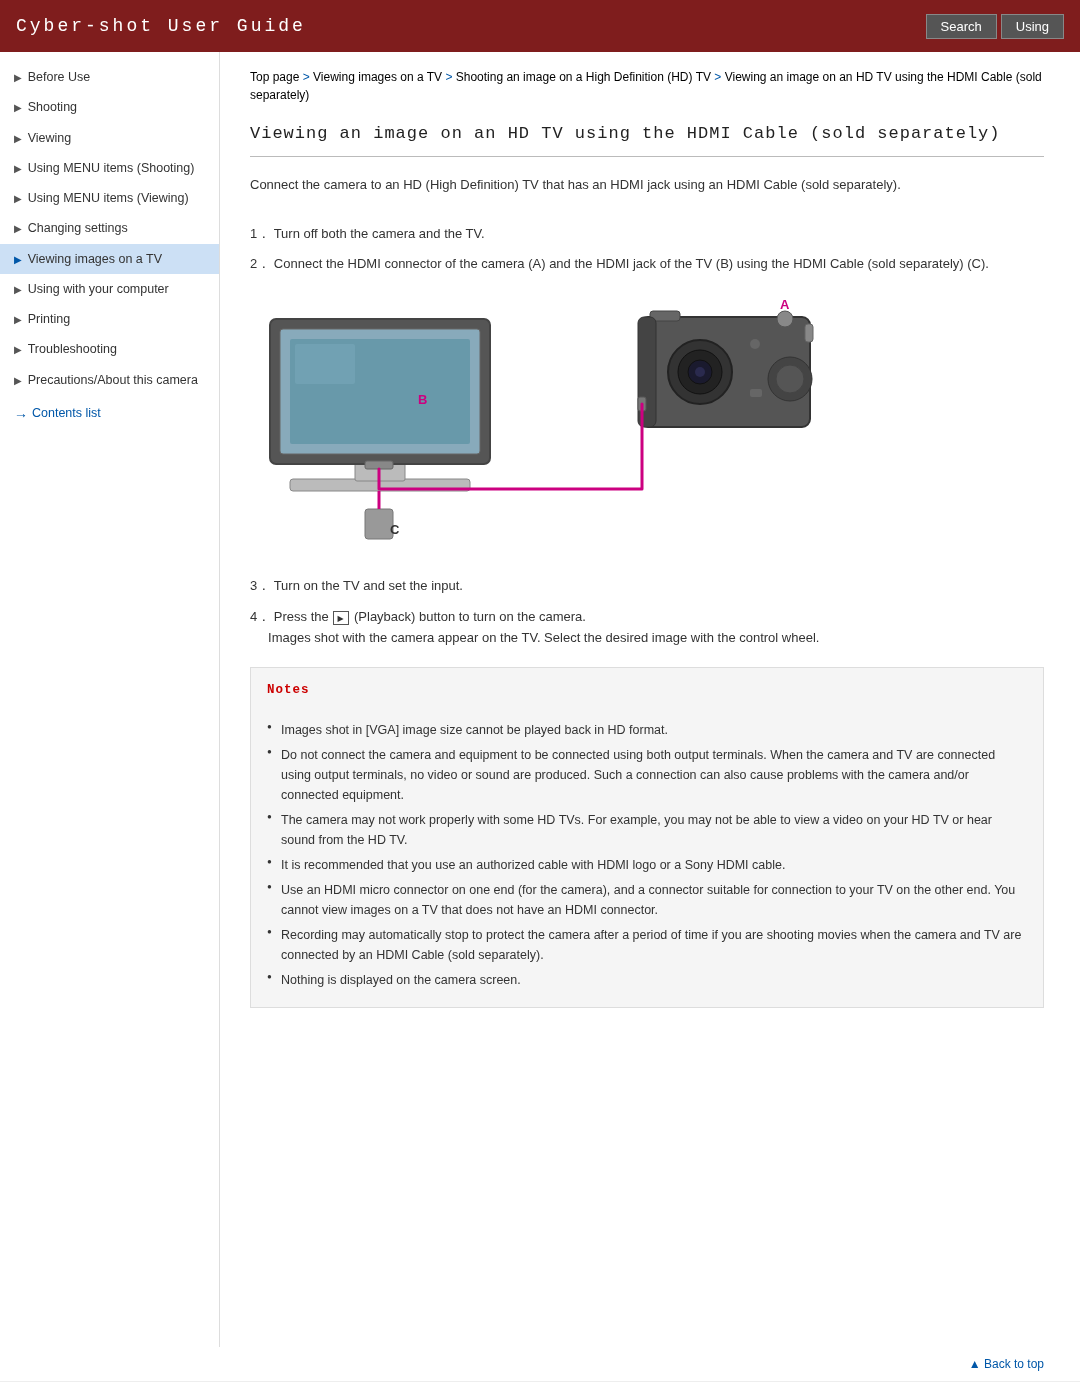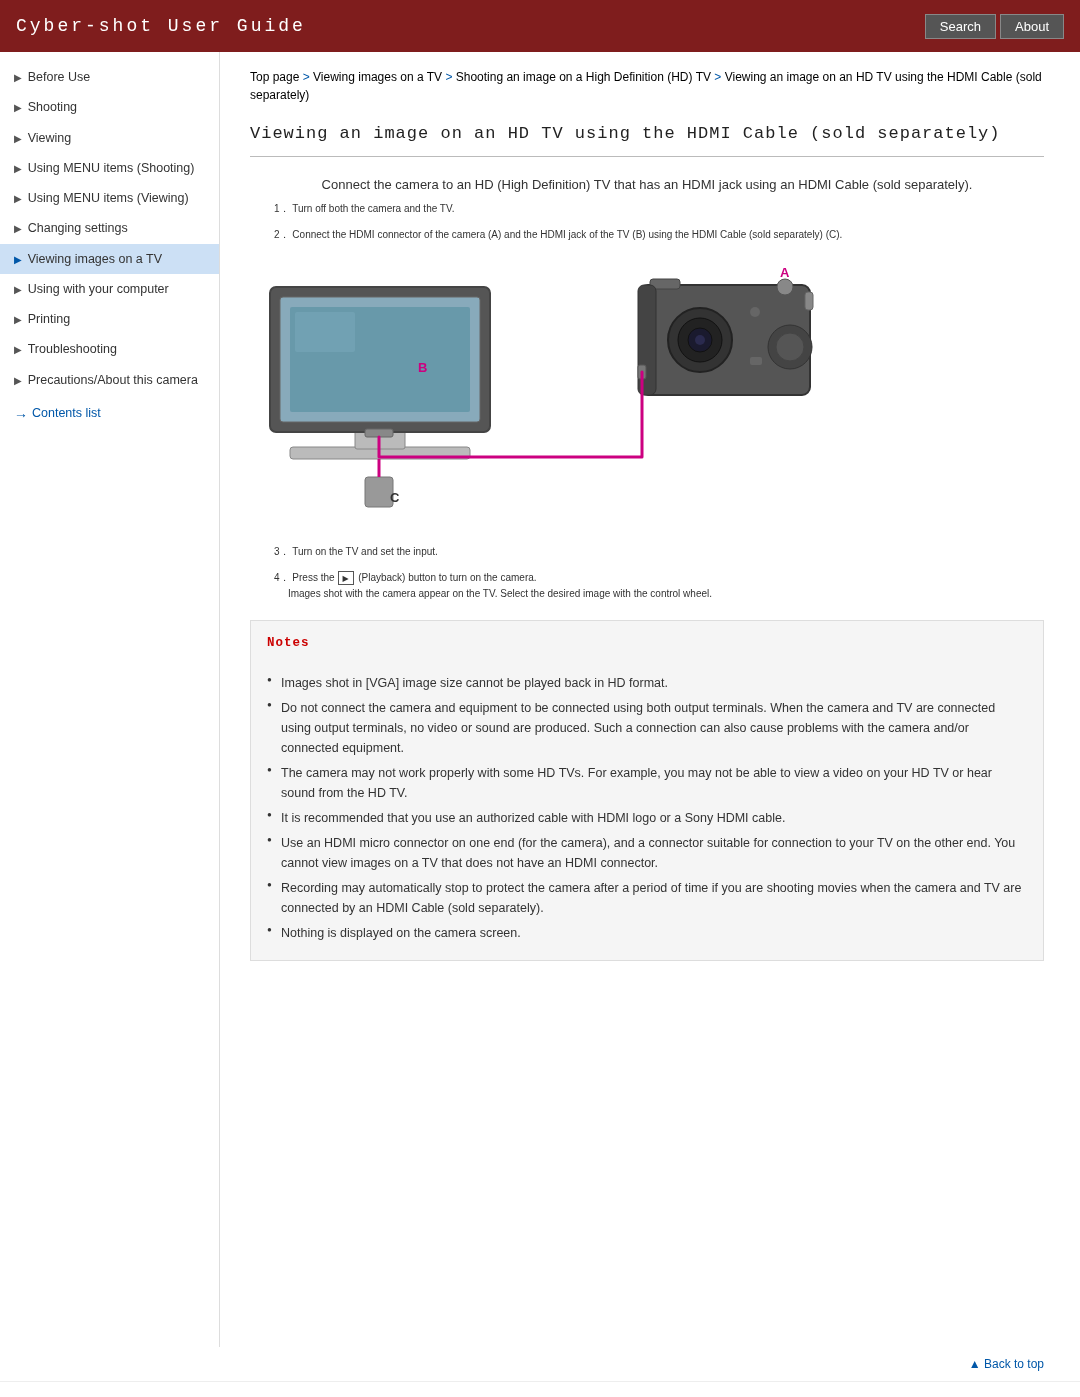--- a/index.html
+++ b/index.html
@@ -121,31 +121,29 @@
       border-bottom: 1px solid #bbb;
       padding-bottom: 10px;
       margin-bottom: 18px;
       line-height: 1.4;
     }
 
     
     .body-text {
       font-size: 13px;
       line-height: 1.6;
-      margin-bottom: 5px;
+      margin-bottom: 28px;
       color: #333;
-      text-align: center;
     }
 
     
     .step {
       margin-bottom: 10px;
-      font-size: 10px;
+      font-size: 13px;
       line-height: 1.6;
-      margin-left: 24px;
     }
     .step-num {
       display: inline;
     }
 
     
     .notes-box {
       background: #f5f5f5;
       border: 1px solid #ddd;
       padding: 12px 16px;
@@ -227,21 +225,21 @@
       margin: 14px 0 14px 10px;
     }
   </style>
 </head>
 <body>
 
 <div class="header">
   <span class="header-title">Cyber-shot User Guide</span>
   <div class="header-buttons">
     <button class="header-btn">Search</button>
-    <button class="header-btn">About</button>
+    <button class="header-btn">Using</button>
   </div>
 </div>
 
 <div class="layout">
 
   <nav class="sidebar">
     <div class="sidebar-item">
       <span class="sidebar-arrow">▶</span>
       <span class="sidebar-label">Before Use</span>
     </div>

